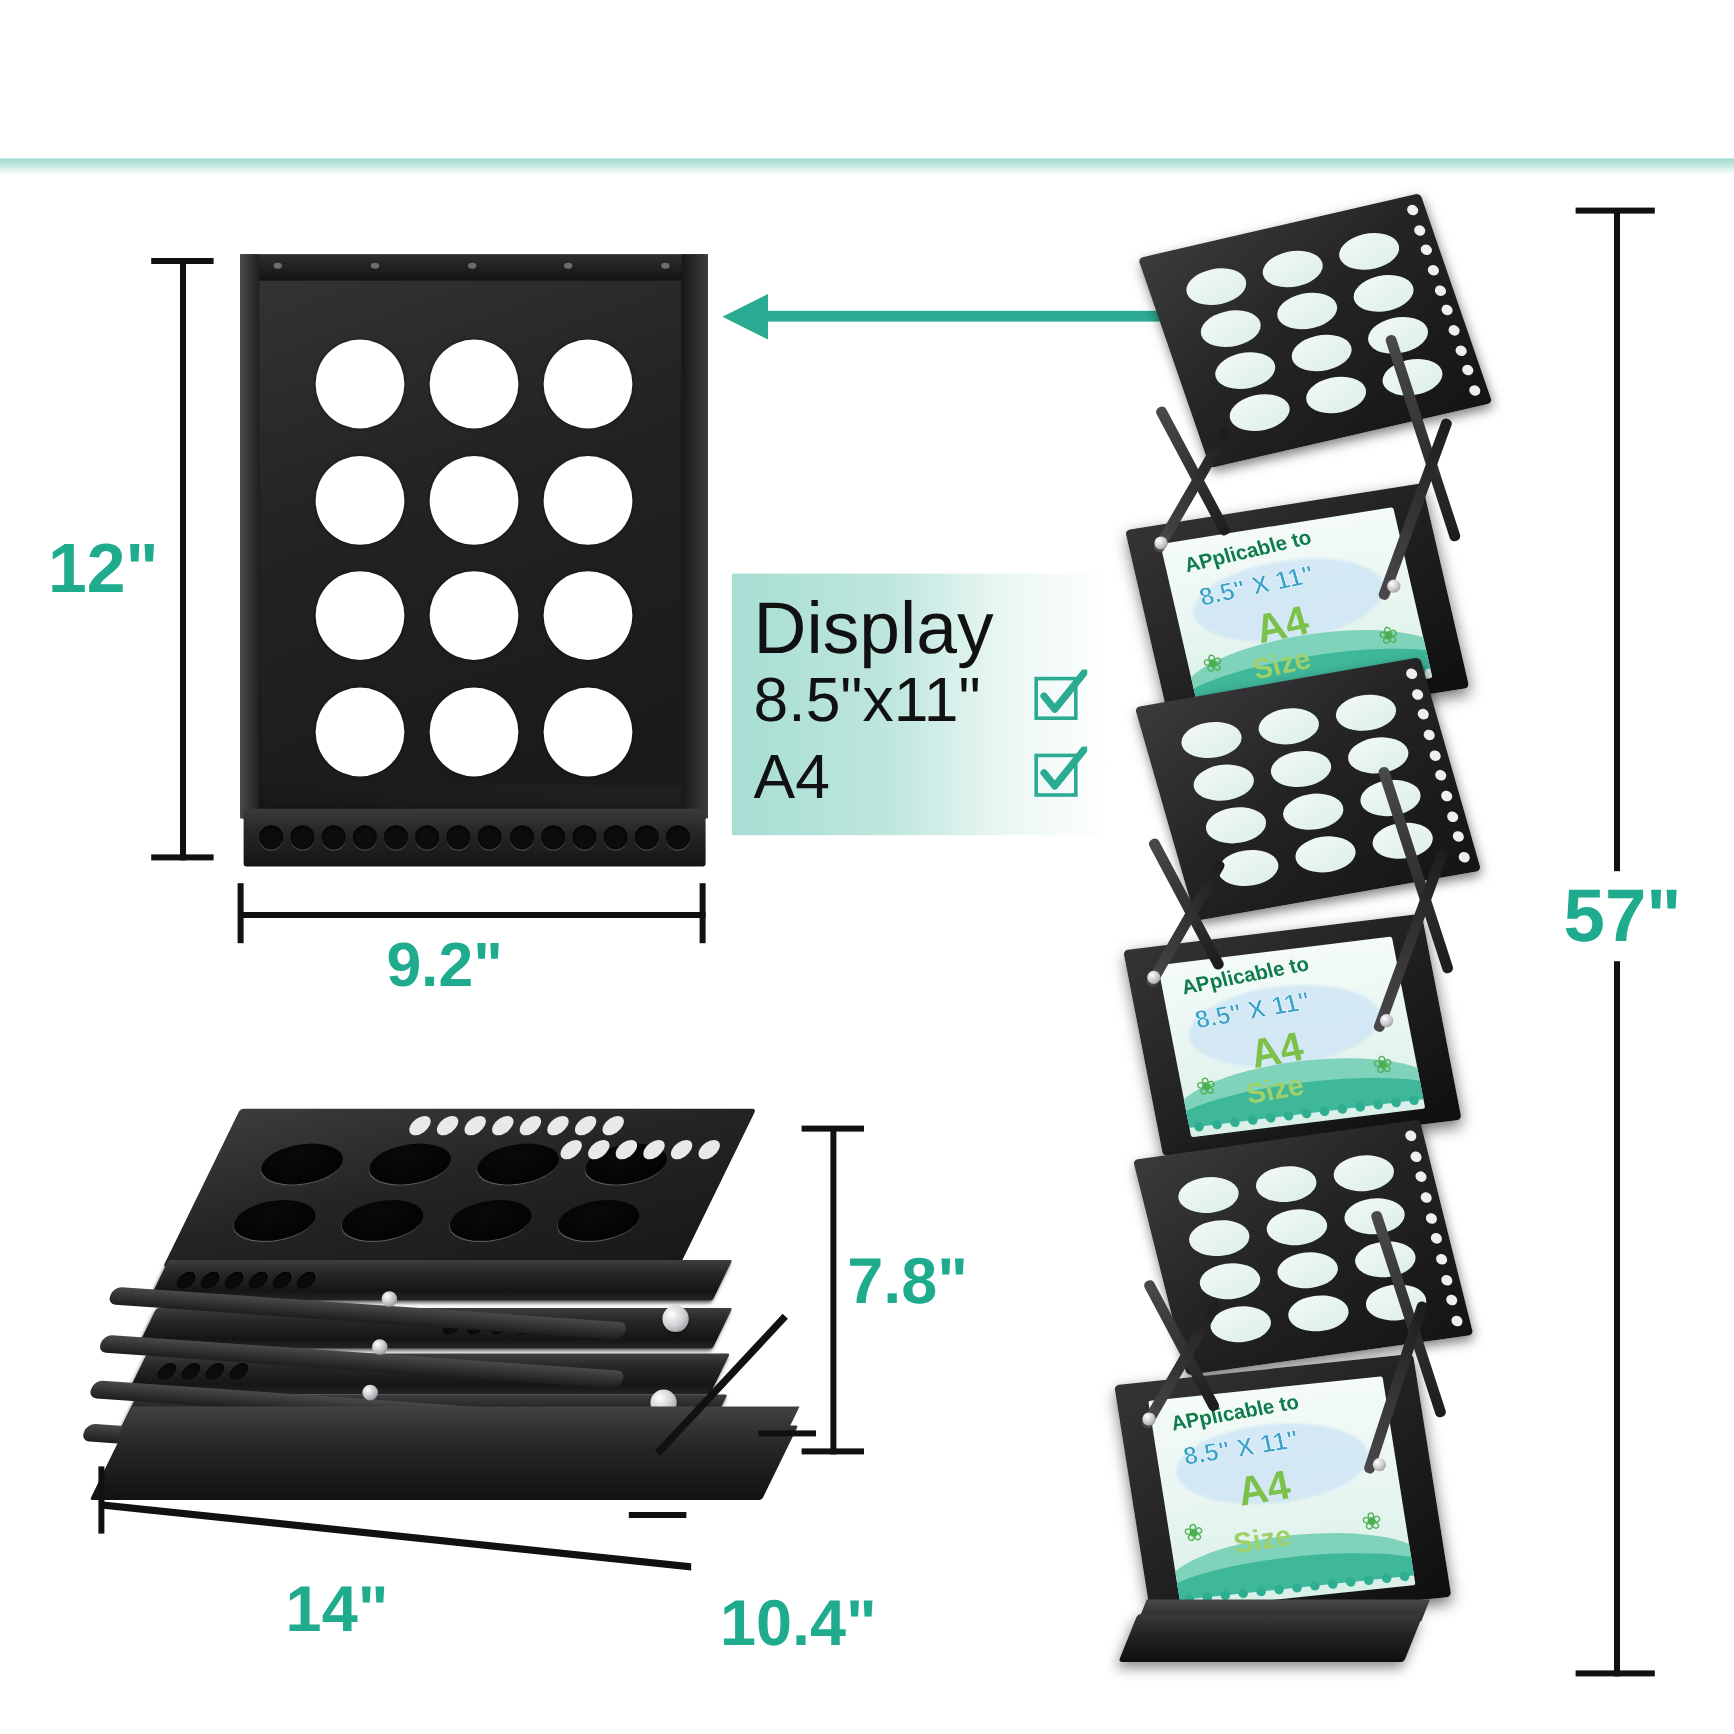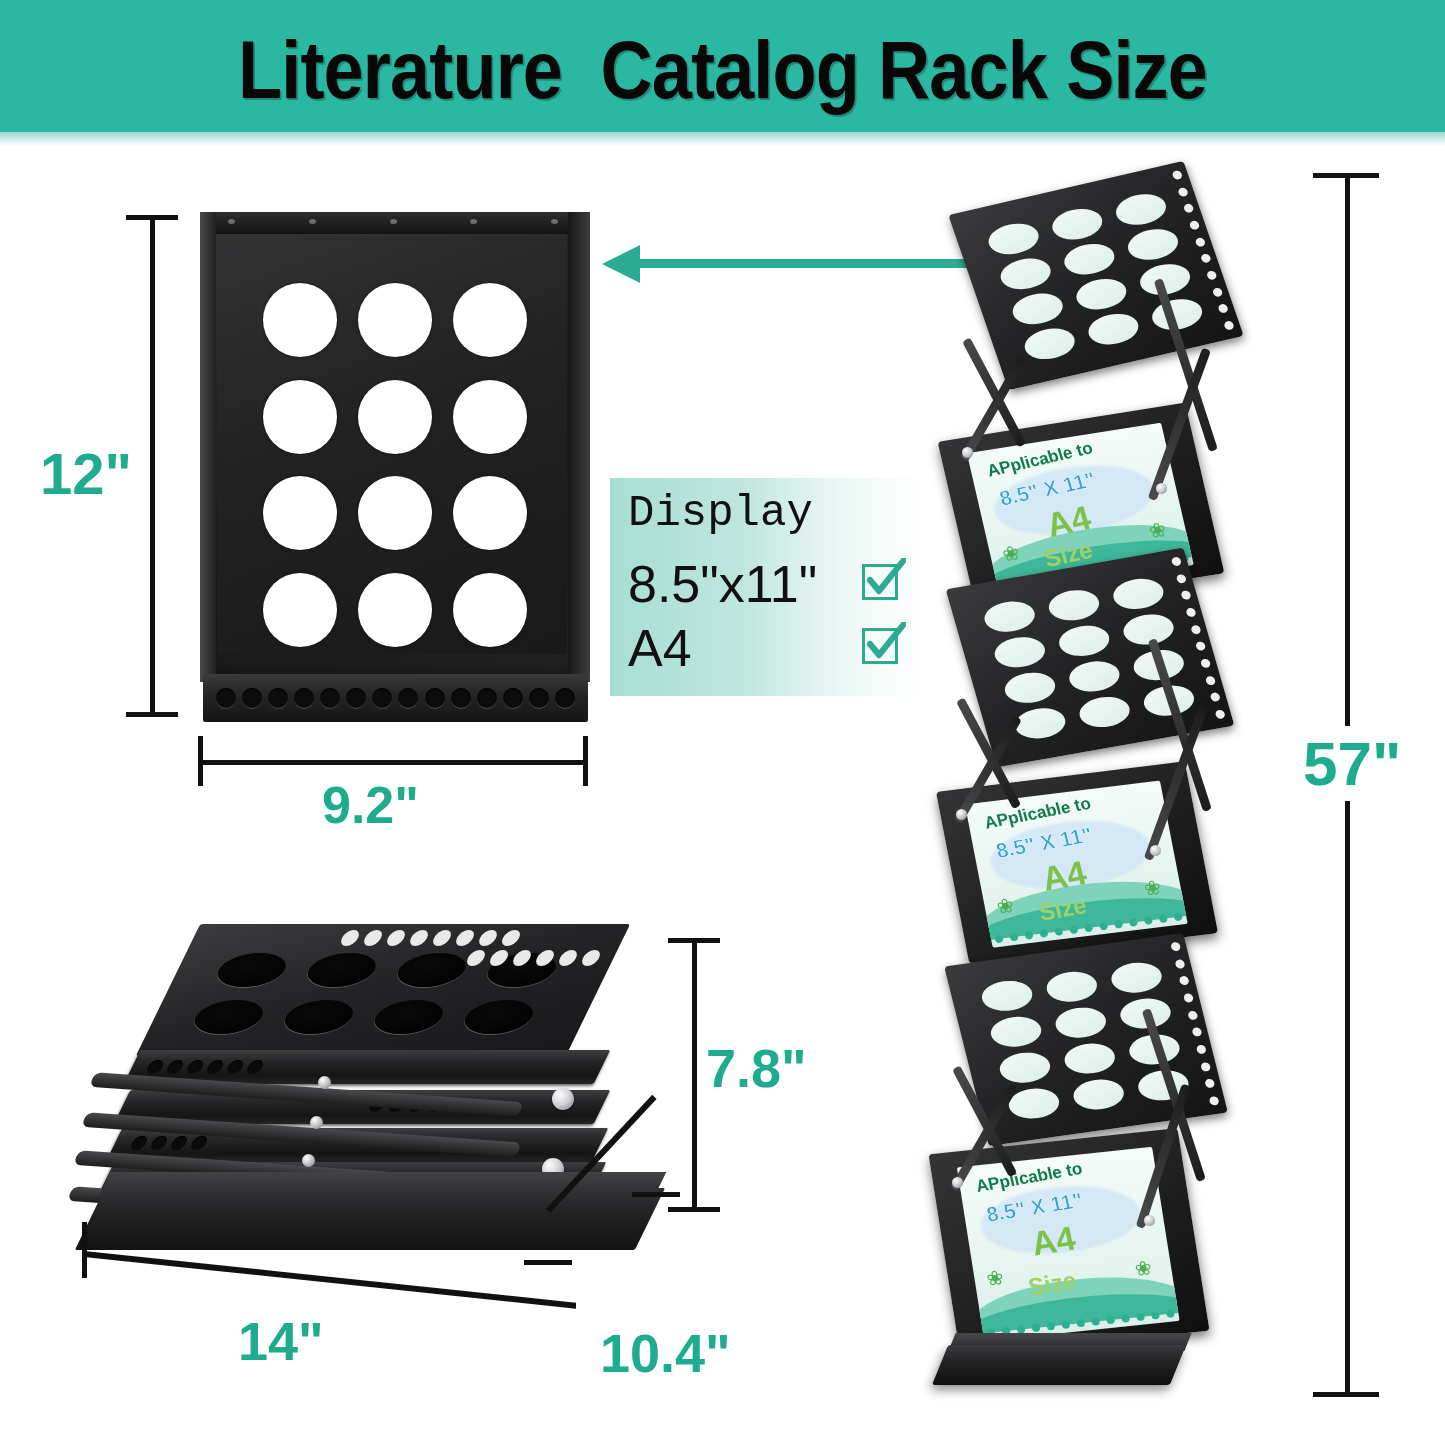--- a/index.html
+++ b/index.html
@@ -112,22 +112,22 @@
     border-top:19px solid transparent;border-bottom:19px solid transparent;
     border-right:38px solid #2bab92;
   }
 
   
   .display-box{
     position:absolute;left:610px;top:478px;width:315px;height:218px;
     background:linear-gradient(to right,#a7ded3 0%,#bfe6de 42%,#eaf7f4 72%,#ffffff 100%);
   }
   .display-title{
-    position:absolute;left:18px;top:10px;font-size:44px;color:#111;
-    font-family:Liberation Mono, monospace;
+    position:absolute;left:18px;top:10px;font-size:61px;color:#111;
+    font-family:Liberation Sans, sans-serif;
     text-align:center;
   }
   .display-line1{
     position:absolute;left:18px;top:76px;font-size:52px;color:#111;
     font-family:"Liberation Sans", sans-serif;white-space:nowrap;
   }
   .display-line2{
     position:absolute;left:18px;top:140px;font-size:52px;color:#111;
     font-family:"Liberation Sans", sans-serif;
   }
@@ -288,23 +288,20 @@
     position:absolute;left:52px;top:1168px;width:236px;height:18px;
     background:linear-gradient(to bottom,#474749,#2c2c2e);
     transform:skewX(-22deg);
   }
 </style>
 </head>
 <body>
 
 <div class="page">
 
-  <div class="header">
-    <div class="header-title">Literature  Catalog Rack Size</div>
-  </div>
   <div class="header-fade"></div>
 
   <div class="tray">
     <div class="tray-body">
       <div class="tray-wall-t">
         <div class="tray-screws">
           <s></s>
             <s></s>
             <s></s>
             <s></s>

